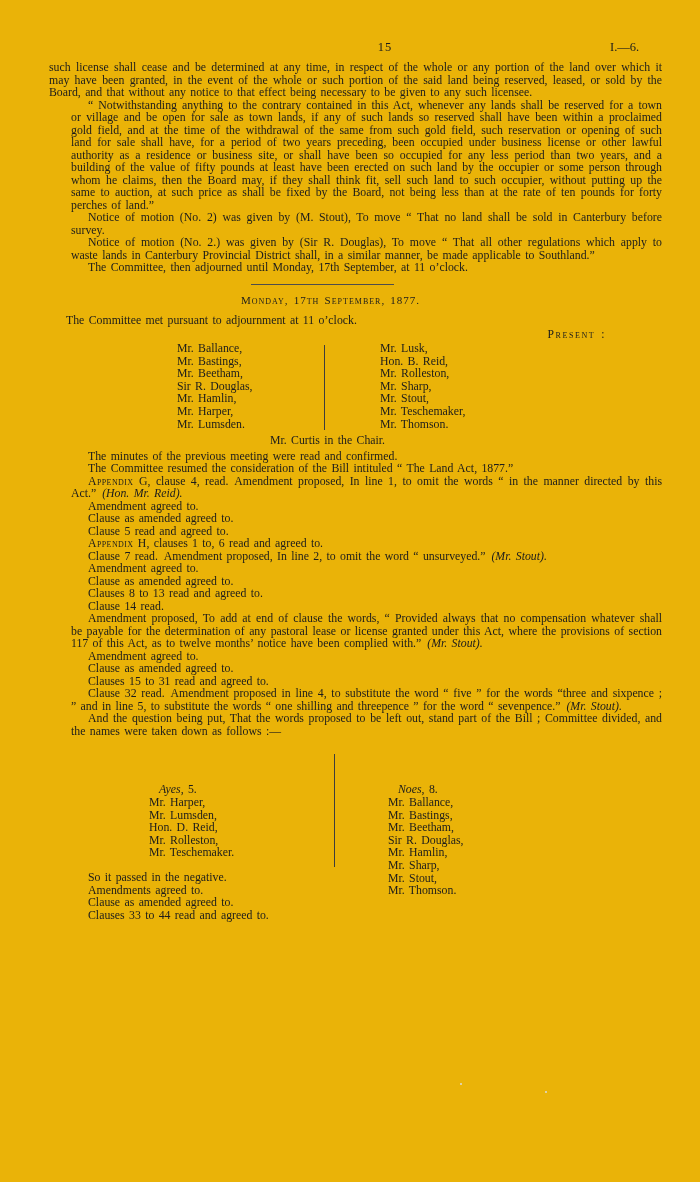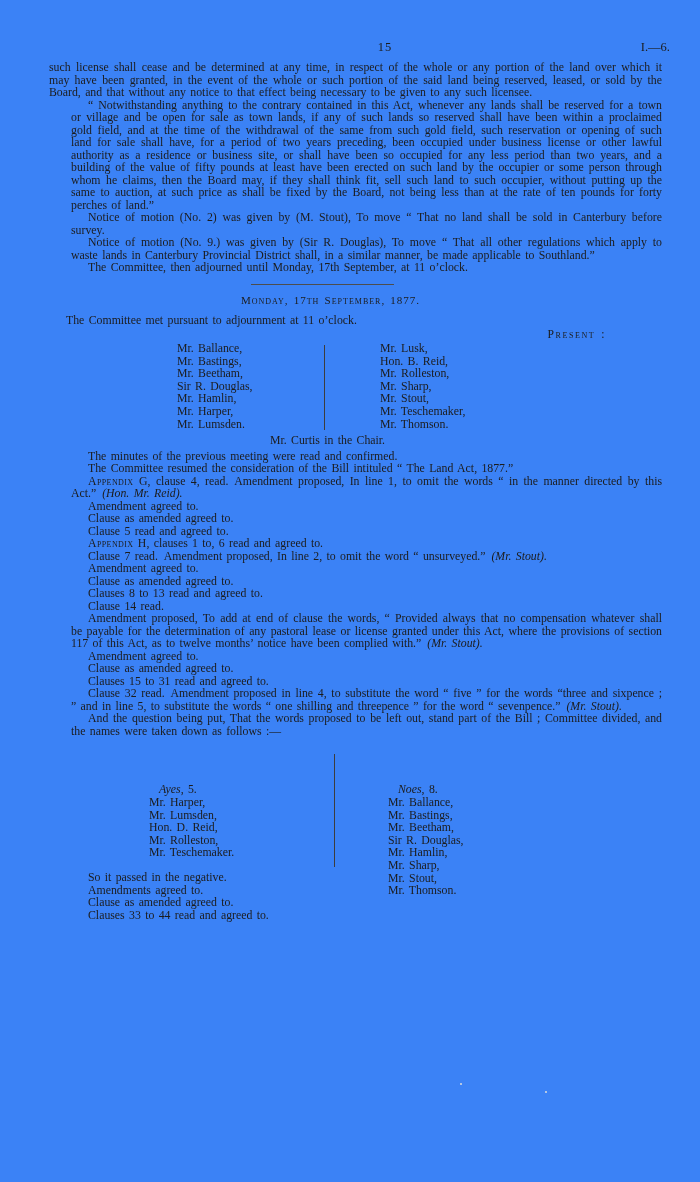--- a/index.html
+++ b/index.html
@@ -5,24 +5,24 @@
   html,body{margin:0;padding:0;}
   body{
     width:700px;height:1182px;
     background:#ffffff;
     font-family:"Liberation Serif","DejaVu Serif",serif;
     color:#1c1c1c;
     position:relative;
     overflow:hidden;
     -webkit-font-smoothing:antialiased;
   }
-  .page{position:absolute;top:0;left:0;width:700px;height:1182px;background:#3b82f6;}
+  .page{position:absolute;top:0;left:0;width:700px;height:1182px;background:#eab308;}
   .running-head{position:absolute;top:40px;left:49px;width:613px;height:14px;font-size:12.5px;}
   .page-num{position:absolute;left:276px;width:120px;text-align:center;letter-spacing:1px;}
-  .doc-ref{position:absolute;left:561px;width:60px;text-align:right;}
+  .doc-ref{position:absolute;left:561px;width:60px;text-align:left;}
   .content{
     position:absolute;top:61px;left:49px;width:613px;
     font-size:11.8px;line-height:12.5px;word-spacing:1.4px;
   }
   p{margin:0;text-align:justify;}
   p.ind{text-indent:17px;margin-left:22px;}
   .it{font-style:italic;}
   .sc{font-variant:small-caps;letter-spacing:0.4px;}
   .rule-divider{
     height:0;border:0;border-top:1.6px solid #4d4d4d;
@@ -66,21 +66,21 @@
   <div class="running-head">
     <span class="page-num">15</span>
     <span class="doc-ref">I.—6.</span>
   </div>
 
   <div class="content">
 
     <p>such license shall cease and be determined at any time, in respect of the whole or any portion of the land over which it may have been granted, in the event of the whole or such portion of the said land being reserved, leased, or sold by the Board, and that without any notice to that effect being necessary to be given to any such licensee.</p>
     <p class="ind">“ Notwithstanding anything to the contrary contained in this Act, whenever any lands shall be reserved for a town or village and be open for sale as town lands, if any of such lands so reserved shall have been within a proclaimed gold field, and at the time of the withdrawal of the same from such gold field, such reservation or opening of such land for sale shall have, for a period of two years preceding, been occupied under business license or other lawful authority as a residence or business site, or shall have been so occupied for any less period than two years, and a building of the value of fifty pounds at least have been erected on such land by the occupier or some person through whom he claims, then the Board may, if they shall think fit, sell such land to such occupier, without putting up the same to auction, at such price as shall be fixed by the Board, not being less than at the rate of ten pounds for forty perches of land.”</p>
     <p class="ind">Notice of motion (No. 2) was given by (M. Stout), To move “ That no land shall be sold in Canterbury before survey.</p>
-    <p class="ind">Notice of motion (No. 9.) was given by (Sir R. Douglas), To move “ That all other regulations which apply to waste lands in Canterbury Provincial District shall, in a similar manner, be made applicable to Southland.”</p>
+    <p class="ind">Notice of motion (No. 2.) was given by (Sir R. Douglas), To move “ That all other regulations which apply to waste lands in Canterbury Provincial District shall, in a similar manner, be made applicable to Southland.”</p>
     <p class="ind">The Committee, then adjourned until Monday, 17th September, at 11 o’clock.</p>
 
     <hr class="rule-divider">
 
     <p class="date-heading">Monday, 17th September, 1877.</p>
     <p class="met-line">The Committee met pursuant to adjournment at 11 o’clock.</p>
     <p class="present-label">Present :</p>
 
     <div class="present-block">
       <div class="col-names present-left">

